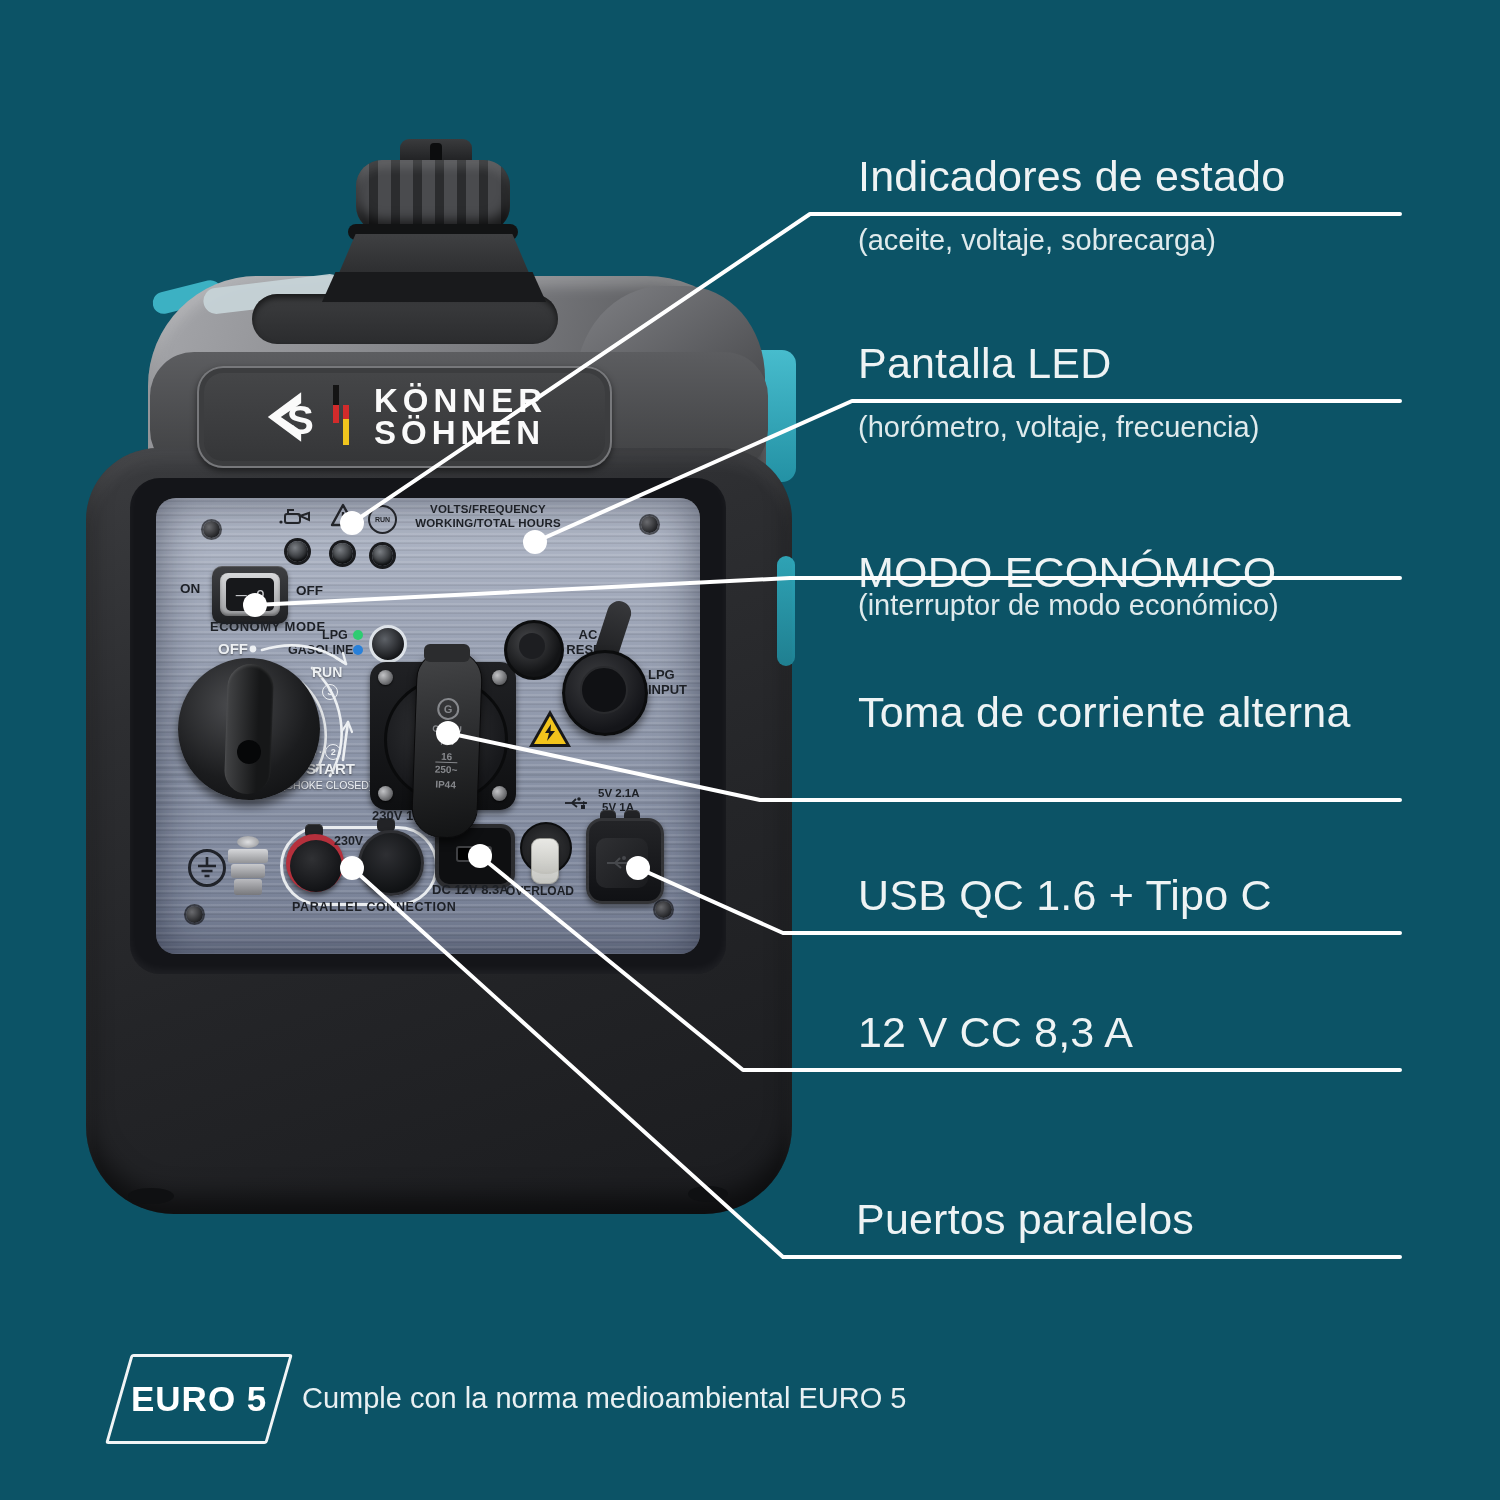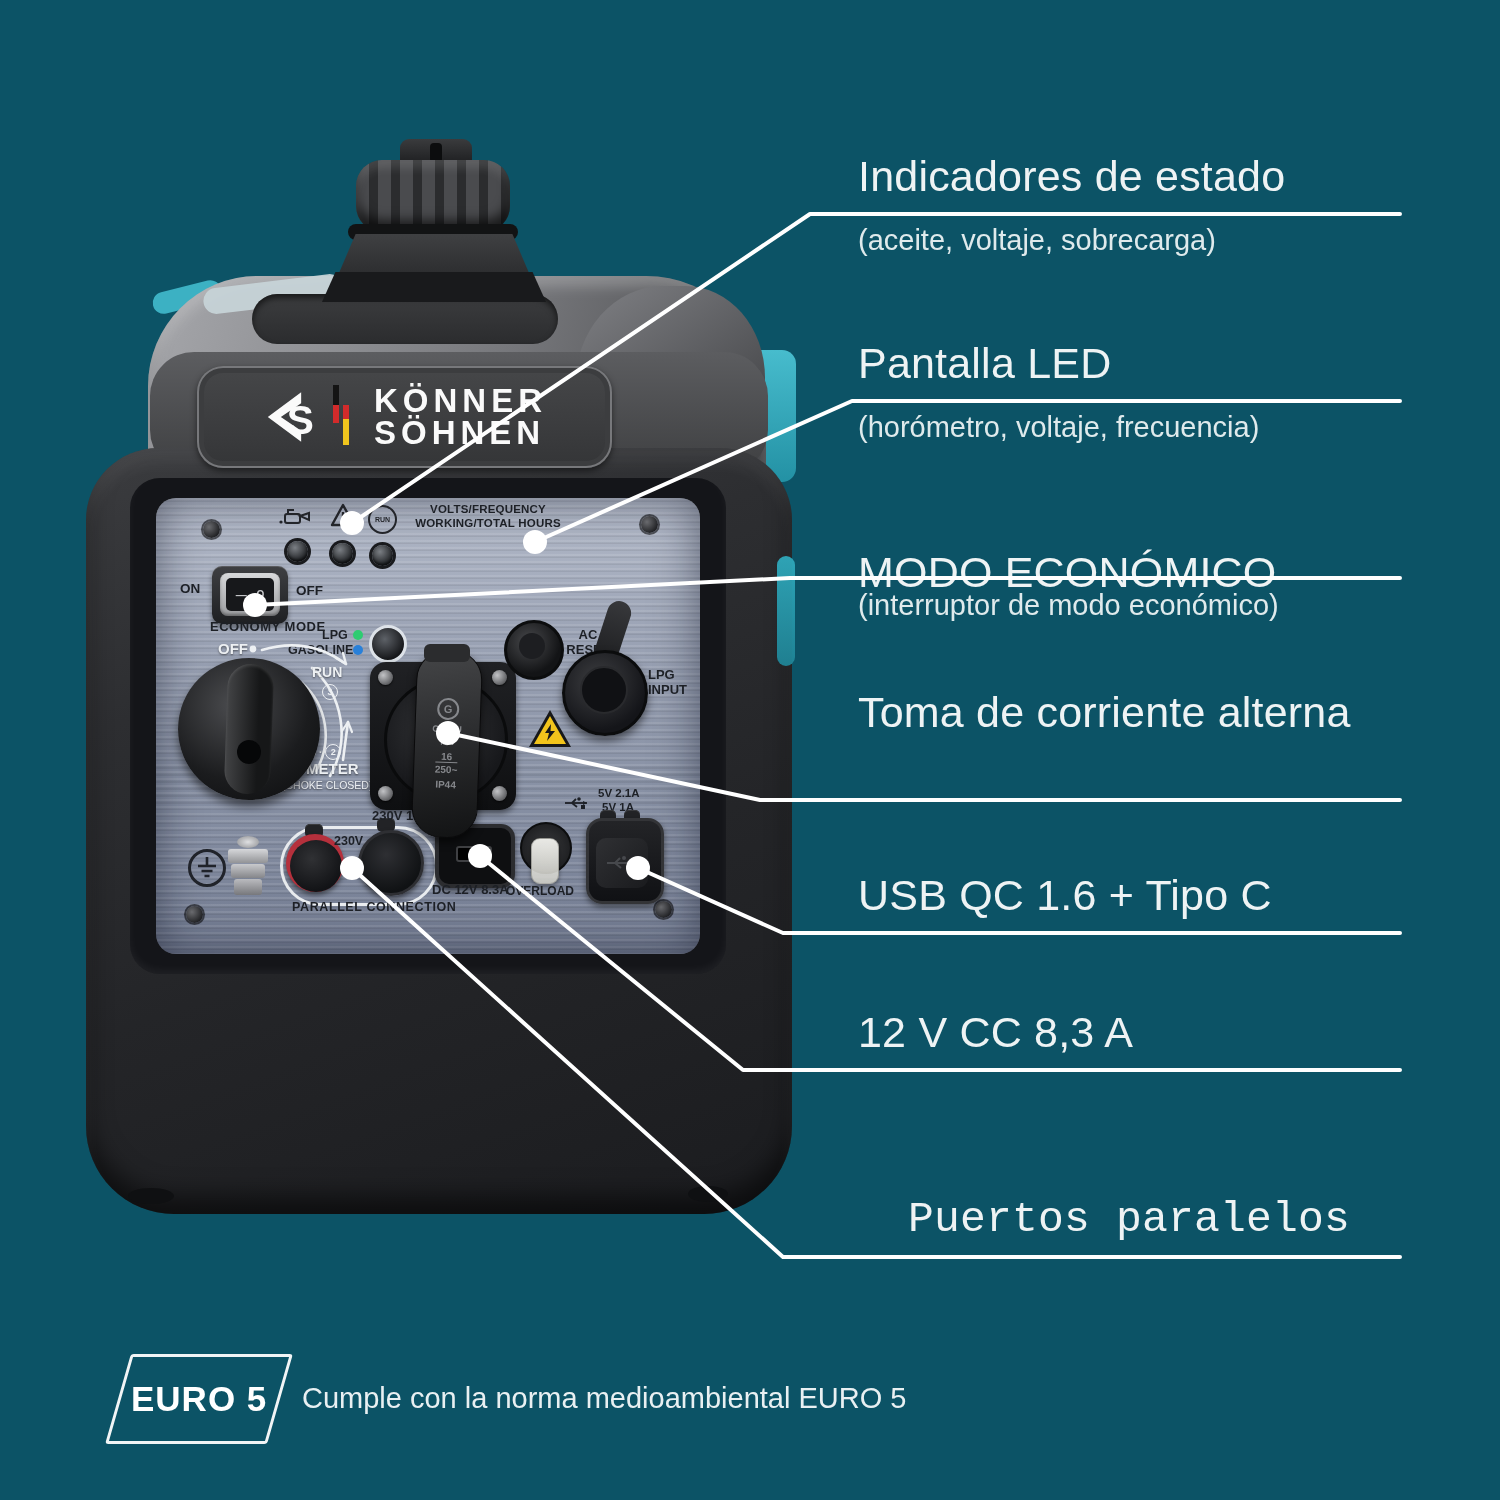--- a/index.html
+++ b/index.html
@@ -173,21 +173,21 @@
   <div class="wtxt" style="left:218px;top:640px;font-size:15px;z-index:7;">OFF</div>
   <div class="wtxt" style="left:312px;top:664px;font-size:14px;z-index:7;">RUN</div>
   <div class="abs" style="left:322px;top:681px;z-index:7;">
     <span class="circnum">3</span>
   </div>
   <div class="abs" style="left:300px;top:744px;z-index:7;display:flex;align-items:center;gap:3px;color:#edf0f3;font-weight:bold;font-size:10px;">
     <span class="circnum">1</span>
       <span>·</span>
       <span class="circnum">2</span>
   </div>
-  <div class="wtxt" style="left:306px;top:760px;font-size:15px;z-index:7;">METER</div>
+  <div class="wtxt" style="left:306px;top:760px;font-size:15px;z-index:7;">START</div>
   <div class="wtxt" style="left:282px;top:779px;font-size:10.5px;font-weight:normal;z-index:7;">(CHOKE CLOSED)</div>
 
   <div class="abs" style="left:178px;top:658px;width:142px;height:142px;border-radius:50%;z-index:7;
               background:radial-gradient(circle at 40% 33%,#4b4c4f,#1b1c1e 58%,#0b0c0d 100%);
               box-shadow:0 6px 10px rgba(0,0,0,.55);"></div>
   <div class="abs" style="left:226px;top:664px;width:46px;height:130px;border-radius:23px;z-index:7;transform:rotate(2deg);
               background:linear-gradient(90deg,#434446,#161718 70%);box-shadow:inset 0 2px 3px rgba(255,255,255,.12);"></div>
   <div class="abs" style="left:237px;top:740px;width:24px;height:24px;border-radius:50%;background:#060708;z-index:7;"></div>
 
   <div class="abs" style="left:370px;top:662px;width:146px;height:148px;border-radius:16px;z-index:7;
@@ -348,21 +348,21 @@
   <div class="co-sub" style="left:858px;top:589px;">(interruptor de modo económico)</div>
 
   <div class="co-title" style="left:858px;top:686px;line-height:52px;">
     <div>Toma de corriente alterna</div>
   </div>
 
   <div class="co-title" style="left:858px;top:871px;">USB QC 1.6 + Tipo C</div>
 
   <div class="co-title" style="left:858px;top:1008px;">12 V CC 8,3 A</div>
 
-  <div class="co-title" style="left:908px;top:1195px;font-family:Liberation Mono, monospace;">Puertos paralelos</div>
+  <div class="co-title" style="left:856px;top:1195px;">Puertos paralelos</div>
 
   <div class="abs" style="left:118px;top:1354px;width:156px;height:84px;border:3.5px solid #f2f5f6;border-radius:3px;
               transform:skewX(-16deg);display:flex;align-items:center;justify-content:center;z-index:10;">
     <span style="transform:skewX(16deg);color:#ffffff;font-size:35px;font-weight:bold;letter-spacing:1px;">EURO 5</span>
   </div>
   <div class="abs" style="left:302px;top:1382px;color:#e9f0f2;font-size:29px;z-index:10;white-space:nowrap;">Cumple con la norma medioambiental EURO 5</div>
 
 </div>
 
 </body></html>

